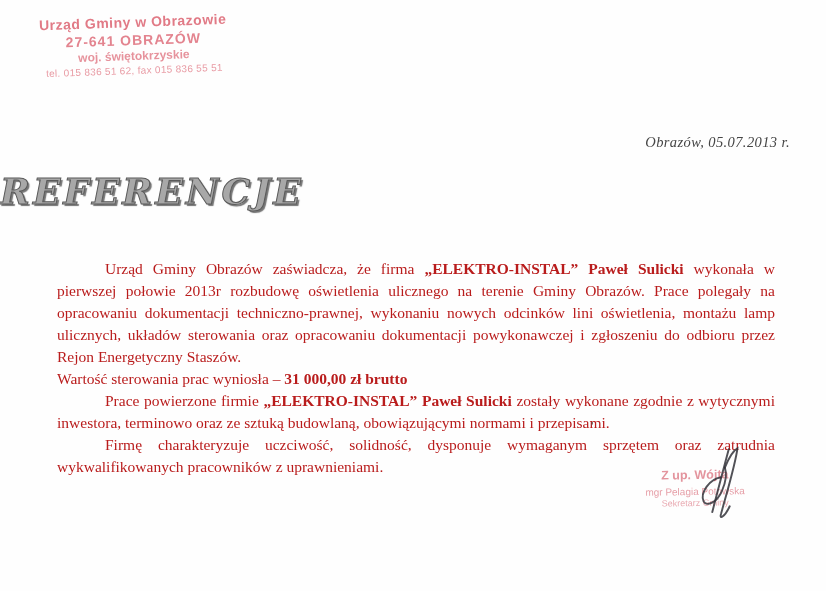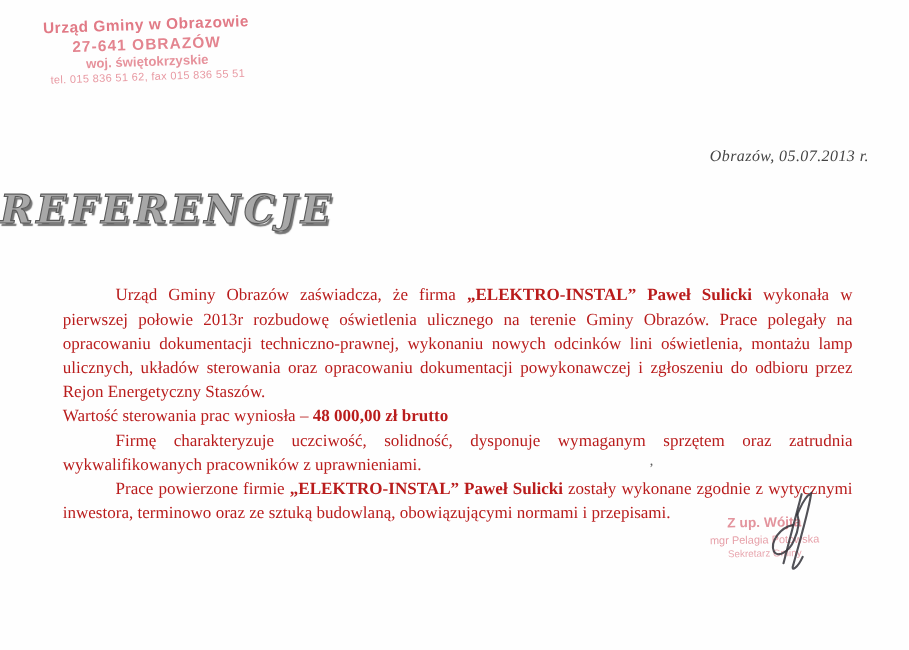--- a/index.html
+++ b/index.html
@@ -128,23 +128,23 @@
     <div class="s3">woj. świętokrzyskie</div>
     <div class="s4">tel. 015 836 51 62, fax 015 836 55 51</div>
   </div>
 
   <div class="date-line">Obrazów, 05.07.2013 r.</div>
 
   <div class="doc-title">REFERENCJE</div>
 
   <div class="body-text">
     <p><span>Urząd Gminy Obrazów zaświadcza, że firma </span><b>„ELEKTRO-INSTAL” Paweł Sulicki</b><span> wykonała w pierwszej połowie 2013r rozbudowę oświetlenia ulicznego na terenie Gminy Obrazów. Prace polegały na opracowaniu dokumentacji techniczno-prawnej, wykonaniu nowych odcinków lini oświetlenia, montażu lamp ulicznych, układów sterowania oraz opracowaniu dokumentacji powykonawczej i zgłoszeniu do odbioru przez Rejon Energetyczny Staszów.</span></p>
-    <p class="no-indent"><span>Wartość sterowania prac wyniosła – </span><b>48 000,00 zł brutto</b></p>
+    <p class="no-indent"><span>Wartość sterowania prac wyniosła – </span><b>31 000,00 zł brutto</b></p>
+    <p><span>Prace powierzone firmie </span><b>„ELEKTRO-INSTAL” Paweł Sulicki</b><span> zostały wykonane zgodnie z wytycznymi inwestora, terminowo oraz ze sztuką budowlaną, obowiązującymi normami i przepisami.</span></p>
     <p>Firmę charakteryzuje uczciwość, solidność, dysponuje wymaganym sprzętem oraz zatrudnia wykwalifikowanych pracowników z uprawnieniami.</p>
-    <p><span>Prace powierzone firmie </span><b>„ELEKTRO-INSTAL” Paweł Sulicki</b><span> zostały wykonane zgodnie z wytycznymi inwestora, terminowo oraz ze sztuką budowlaną, obowiązującymi normami i przepisami.</span></p>
   </div>
 
   <span class="stray-mark">’</span>
 
   <div class="signature-stamp">
     <div class="g1">Z up. Wójta</div>
     <div class="g2">mgr Pelagia Potowska</div>
     <div class="g3">Sekretarz Gminy</div>
   </div>
 

